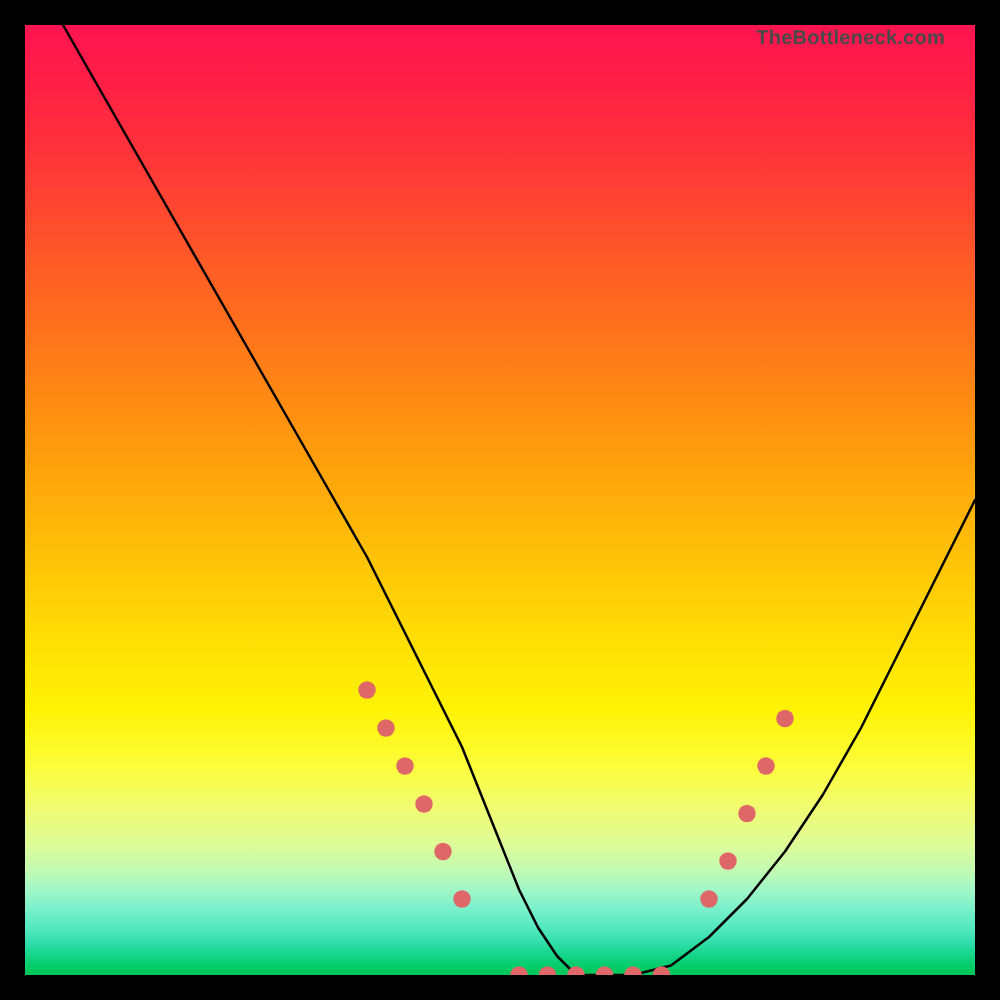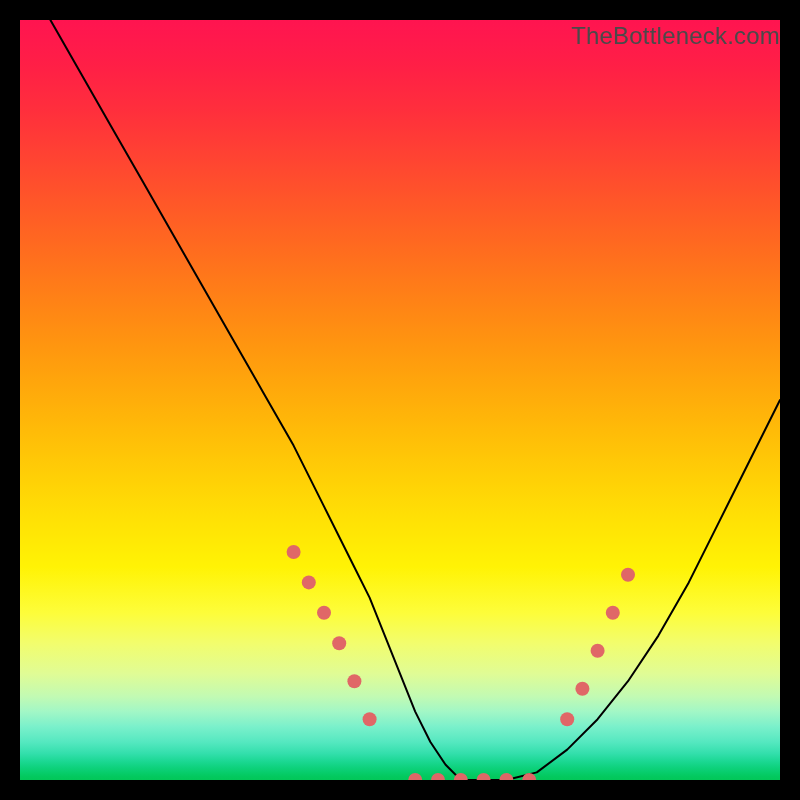--- a/index.html
+++ b/index.html
@@ -28,24 +28,24 @@
       #ff1450 0%, #ff1f46 6%, #ff2f3c 12%, #ff4332 18%, #ff5728 24%,
       #ff6b1f 30%, #ff7f17 36%, #ff9310 42%, #ffa70b 48%, #ffbb08 54%,
       #ffcf06 60%, #ffe205 66%, #fff305 72%, #fdfd3a 78%, #f2fd6d 82%,
       #e0fc95 86%, #c2fab3 89%, #a2f7c6 91%, #7af0cb 93%, #55e8c0 95%,
       #33dfac 96.5%, #1cd894 97.5%, #0fd27e 98.3%, #07cd6c 99%, #03c95f 99.5%, #02c758 100%
     );
   }
   .watermark {
     position: absolute;
     top: 2px;
-    right: 0;
+    right: 24px;
     color: #4a4a4a;
-    font-size: 24px;
-    font-weight: 400;
+    font-size: 16px;
+    font-weight: 700;
     letter-spacing: 0.2px;
     user-select: none;
   }
   svg.curve {
     position: absolute;
     left: 0;
     top: 0;
     width: 760px;
     height: 760px;
   }

